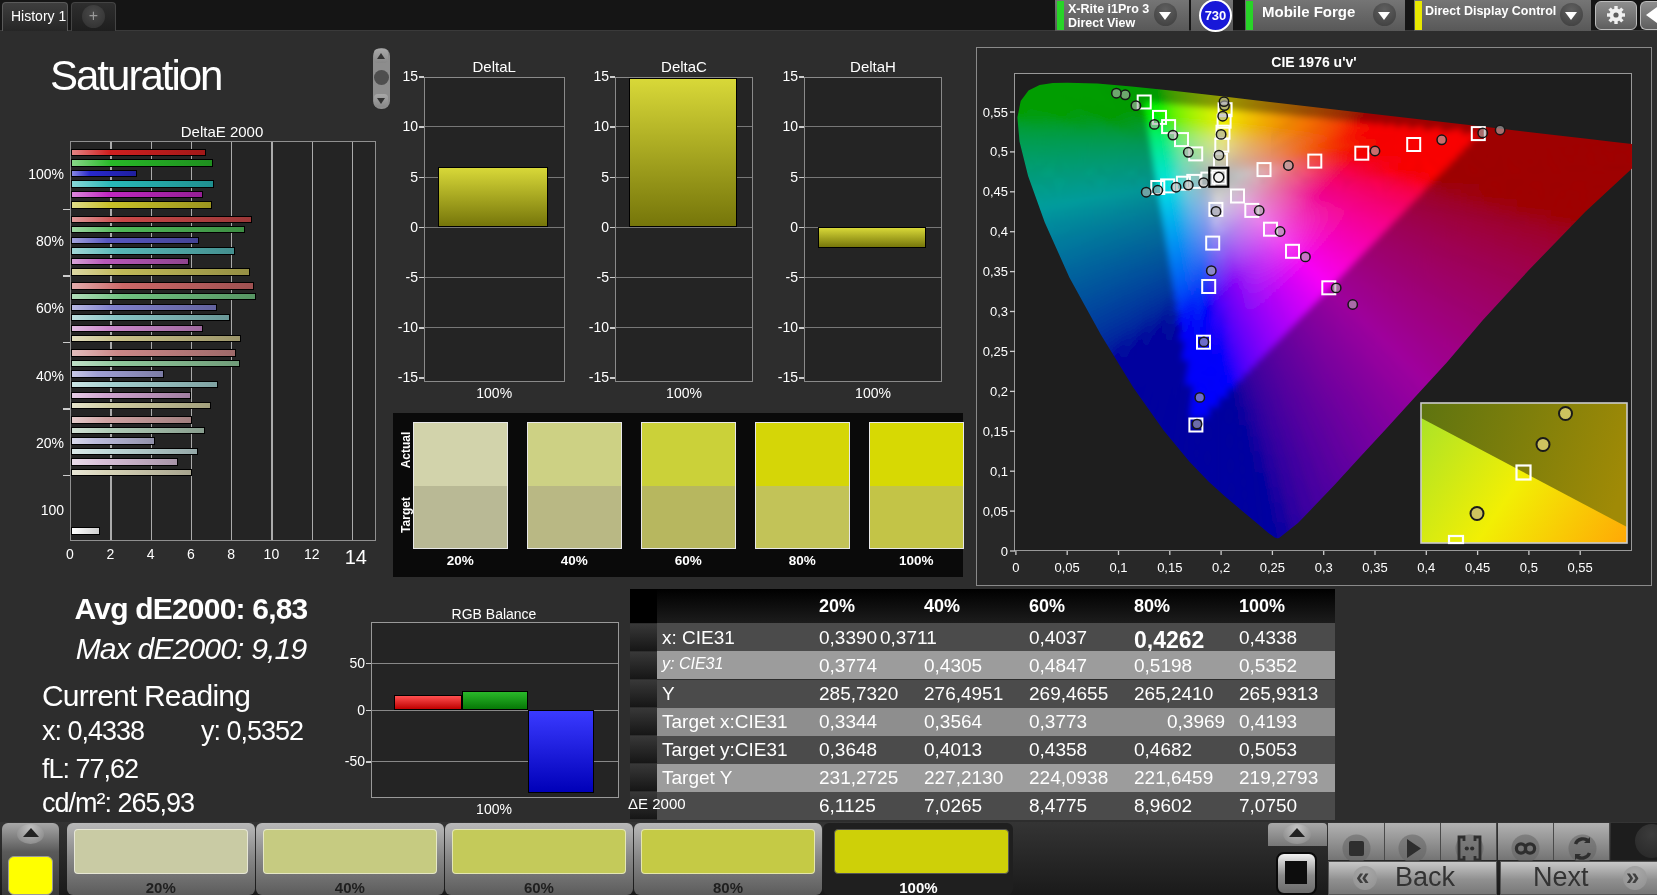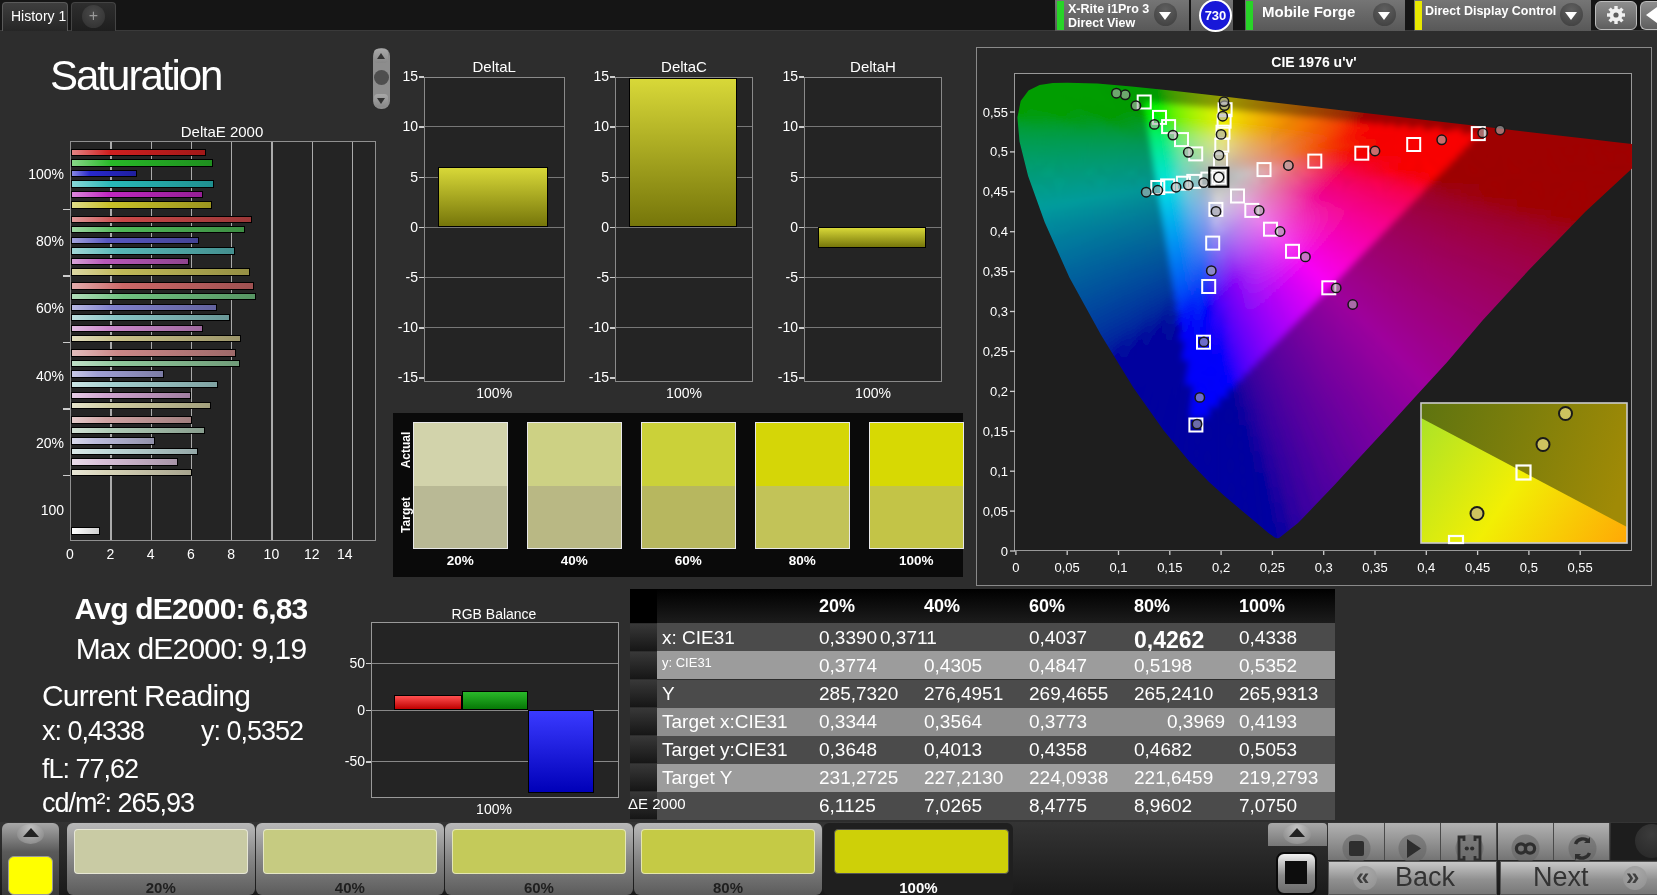--- a/index.html
+++ b/index.html
@@ -61,21 +61,21 @@
 <div class="abs" style="left:271.4px;top:141.5px;width:1.4px;height:398px;background:#ababab;"></div>
 <div class="abs" style="left:311.7px;top:141.5px;width:1.4px;height:398px;background:#ababab;"></div>
 <div class="abs" style="left:352.0px;top:141.5px;width:1.4px;height:398px;background:#ababab;"></div>
 <div class="abs wt" style="left:55.0px;top:546px;width:30px;text-align:center;font-size:14px;">0</div>
 <div class="abs wt" style="left:95.3px;top:546px;width:30px;text-align:center;font-size:14px;">2</div>
 <div class="abs wt" style="left:135.6px;top:546px;width:30px;text-align:center;font-size:14px;">4</div>
 <div class="abs wt" style="left:175.8px;top:546px;width:30px;text-align:center;font-size:14px;">6</div>
 <div class="abs wt" style="left:216.1px;top:546px;width:30px;text-align:center;font-size:14px;">8</div>
 <div class="abs wt" style="left:256.4px;top:546px;width:30px;text-align:center;font-size:14px;">10</div>
 <div class="abs wt" style="left:296.7px;top:546px;width:30px;text-align:center;font-size:14px;">12</div>
-<div class="abs wt" style="left:337.0px;top:546px;width:30px;text-align:left;font-size:14px;">14</div>
+<div class="abs wt" style="left:337.0px;top:546px;width:30px;text-align:right;font-size:20px;">14</div>
 <div class="abs wt" style="left:14px;top:166.0px;width:50px;text-align:right;font-size:14px;">100%</div>
 <div class="abs wt" style="left:14px;top:233.0px;width:50px;text-align:right;font-size:14px;">80%</div>
 <div class="abs wt" style="left:14px;top:300.0px;width:50px;text-align:right;font-size:14px;">60%</div>
 <div class="abs wt" style="left:14px;top:367.5px;width:50px;text-align:right;font-size:14px;">40%</div>
 <div class="abs wt" style="left:14px;top:434.5px;width:50px;text-align:right;font-size:14px;">20%</div>
 <div class="abs wt" style="left:14px;top:501.5px;width:50px;text-align:right;font-size:14px;">100</div>
 <div class="abs" style="left:63px;top:208.9px;width:7px;height:1.5px;background:#ccc;"></div>
 <div class="abs" style="left:63px;top:275.4px;width:7px;height:1.5px;background:#ccc;"></div>
 <div class="abs" style="left:63px;top:341.9px;width:7px;height:1.5px;background:#ccc;"></div>
 <div class="abs" style="left:63px;top:408.4px;width:7px;height:1.5px;background:#ccc;"></div>
@@ -187,21 +187,21 @@
 <div class="abs wt" style="left:413.0px;top:553px;width:94.5px;text-align:center;font-size:13.5px;font-weight:bold;">20%</div>
 <div class="abs" style="left:527.0px;top:422px;width:94.5px;height:126.5px;border:1.5px solid #e8e8e8;background:linear-gradient(180deg,#cdd184 50%,#b9b884 50%);"></div>
 <div class="abs wt" style="left:527.0px;top:553px;width:94.5px;text-align:center;font-size:13.5px;font-weight:bold;">40%</div>
 <div class="abs" style="left:641.0px;top:422px;width:94.5px;height:126.5px;border:1.5px solid #e8e8e8;background:linear-gradient(180deg,#cbd139 50%,#b7b75f 50%);"></div>
 <div class="abs wt" style="left:641.0px;top:553px;width:94.5px;text-align:center;font-size:13.5px;font-weight:bold;">60%</div>
 <div class="abs" style="left:755.0px;top:422px;width:94.5px;height:126.5px;border:1.5px solid #e8e8e8;background:linear-gradient(180deg,#d5d607 50%,#c2c358 50%);"></div>
 <div class="abs wt" style="left:755.0px;top:553px;width:94.5px;text-align:center;font-size:13.5px;font-weight:bold;">80%</div>
 <div class="abs" style="left:869.0px;top:422px;width:94.5px;height:126.5px;border:1.5px solid #e8e8e8;background:linear-gradient(180deg,#d7d903 50%,#c3c447 50%);"></div>
 <div class="abs wt" style="left:869.0px;top:553px;width:94.5px;text-align:center;font-size:13.5px;font-weight:bold;">100%</div>
 <div class="abs wt" style="left:40px;top:592px;width:302px;text-align:center;font-size:30px;letter-spacing:-0.8px;font-weight:bold;">Avg dE2000: 6,83</div>
-<div class="abs wt" style="left:40px;top:632px;width:302px;text-align:center;font-size:30px;letter-spacing:-0.8px;">Max dE2000: 9,19</div>
+<div class="abs wt" style="left:40px;top:632px;width:302px;text-align:center;font-size:30px;letter-spacing:-0.8px;font-style:italic;">Max dE2000: 9,19</div>
 <div class="abs wt" style="left:42px;top:679px;font-size:30px;letter-spacing:-0.8px;">Current Reading</div>
 <div class="abs wt" style="left:42px;top:716px;font-size:27px;letter-spacing:-1px;">x: 0,4338</div>
 <div class="abs wt" style="left:201px;top:716px;font-size:27px;letter-spacing:-1px;">y: 0,5352</div>
 <div class="abs wt" style="left:42px;top:754px;font-size:27px;letter-spacing:-1px;">fL: 77,62</div>
 <div class="abs wt" style="left:42px;top:788px;font-size:27px;letter-spacing:-1px;">cd/m²: 265,93</div>
 <div class="abs wt" style="left:414px;top:606px;width:160px;text-align:center;font-size:14px;">RGB Balance</div>
 <div class="abs" style="left:370.5px;top:621.5px;width:248px;height:176px;background:#242424;border:1px solid #999;"></div>
 <div class="abs" style="left:371.5px;top:662.5px;width:246px;height:1px;background:#888;"></div>
 <div class="abs wt" style="left:331.0px;top:654.5px;width:34px;text-align:right;font-size:14px;">50</div>
 <div class="abs" style="left:365.5px;top:662.5px;width:5px;height:1.5px;background:#ccc;"></div>
@@ -225,21 +225,21 @@
 <div class="abs" style="left:657px;top:623.3px;width:678px;height:28.1px;background:#4b4b4b;"></div>
 <div class="abs" style="left:630px;top:623.8px;width:26.5px;height:27.1px;background:linear-gradient(180deg,#383838,#161616);"></div>
 <div class="abs wt" style="left:662px;top:626.8px;font-size:19px;">x: CIE31</div>
 <div class="abs wt" style="left:819px;top:626.8px;font-size:19px;">0,3390</div>
 <div class="abs wt" style="left:880px;top:626.8px;font-size:19px;">0,3711</div>
 <div class="abs wt" style="left:1029px;top:626.8px;font-size:19px;">0,4037</div>
 <div class="abs wt" style="left:1134px;top:626.8px;font-size:23px;font-weight:bold;">0,4262</div>
 <div class="abs wt" style="left:1239px;top:626.8px;font-size:19px;">0,4338</div>
 <div class="abs" style="left:657px;top:651.4px;width:678px;height:28.1px;background:#9c9c9c;"></div>
 <div class="abs" style="left:630px;top:651.9px;width:26.5px;height:27.1px;background:linear-gradient(180deg,#383838,#161616);"></div>
-<div class="abs wt" style="left:662px;top:654.9px;font-size:13px;">y: CIE31</div>
+<div class="abs wt" style="left:662px;top:654.9px;font-size:16px;font-style:italic;">y: CIE31</div>
 <div class="abs wt" style="left:819px;top:654.9px;font-size:19px;">0,3774</div>
 <div class="abs wt" style="left:924px;top:654.9px;font-size:19px;text-align:center;">0,4305</div>
 <div class="abs wt" style="left:1029px;top:654.9px;font-size:19px;">0,4847</div>
 <div class="abs wt" style="left:1134px;top:654.9px;font-size:19px;">0,5198</div>
 <div class="abs wt" style="left:1239px;top:654.9px;font-size:19px;">0,5352</div>
 <div class="abs" style="left:657px;top:679.5px;width:678px;height:28.1px;background:#4b4b4b;"></div>
 <div class="abs" style="left:630px;top:680.0px;width:26.5px;height:27.1px;background:linear-gradient(180deg,#383838,#161616);"></div>
 <div class="abs wt" style="left:662px;top:683.0px;font-size:19px;">Y</div>
 <div class="abs wt" style="left:819px;top:683.0px;font-size:19px;">285,7320</div>
 <div class="abs wt" style="left:924px;top:683.0px;font-size:19px;">276,4951</div>

